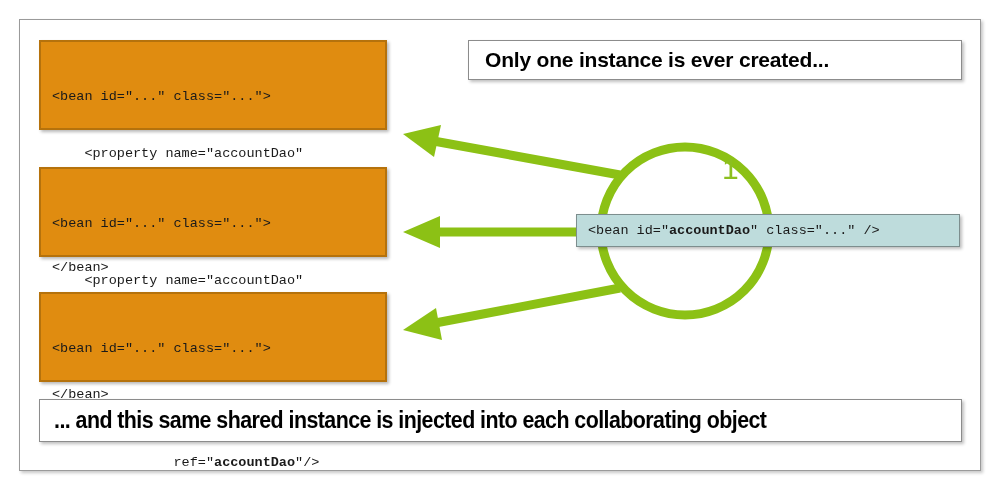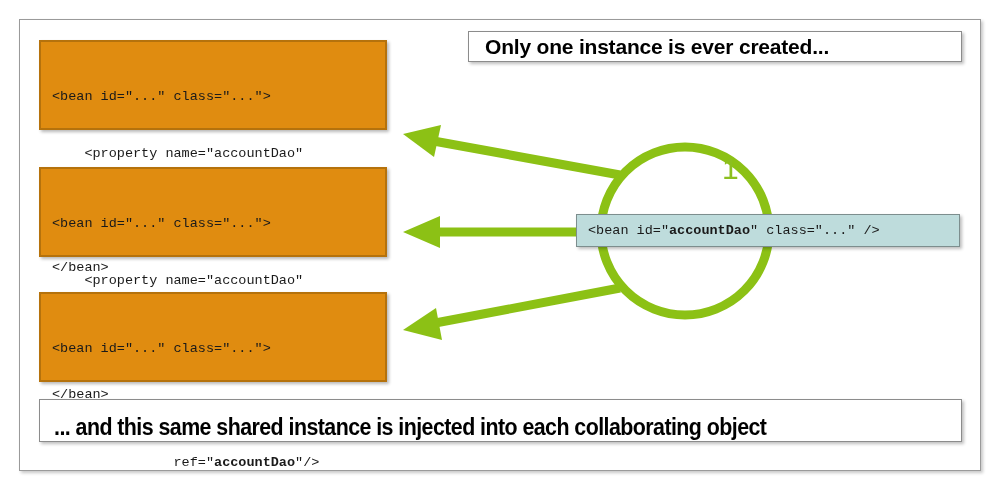--- a/index.html
+++ b/index.html
@@ -66,34 +66,33 @@
     background: #ffffff;
     border: 1px solid #8c8c8c;
     box-sizing: border-box;
     box-shadow: 2px 2px 3px rgba(0,0,0,0.25);
     display: flex;
     align-items: center;
     color: #000000;
     font-weight: bold;
   }
   #caption-top {
-    left: 468px; top: 31px;
-    width: 494px; height: 31px;
+    left: 468px; top: 40px;
+    width: 494px; height: 40px;
     padding-left: 16px;
     font-size: 21px;
     letter-spacing: -0.2px;
   }
   #caption-bottom {
     left: 39px; top: 399px;
     width: 923px; height: 43px;
     padding-left: 14px;
     font-size: 23px;
     letter-spacing: -0.6px;
     transform-origin: left center;
-    align-items: flex-end;
   }
   #caption-bottom .cap-text {
     display: inline-block;
     transform: scaleX(0.93);
     transform-origin: left center;
   }
 
   
   #instance-count {
     position: absolute;

